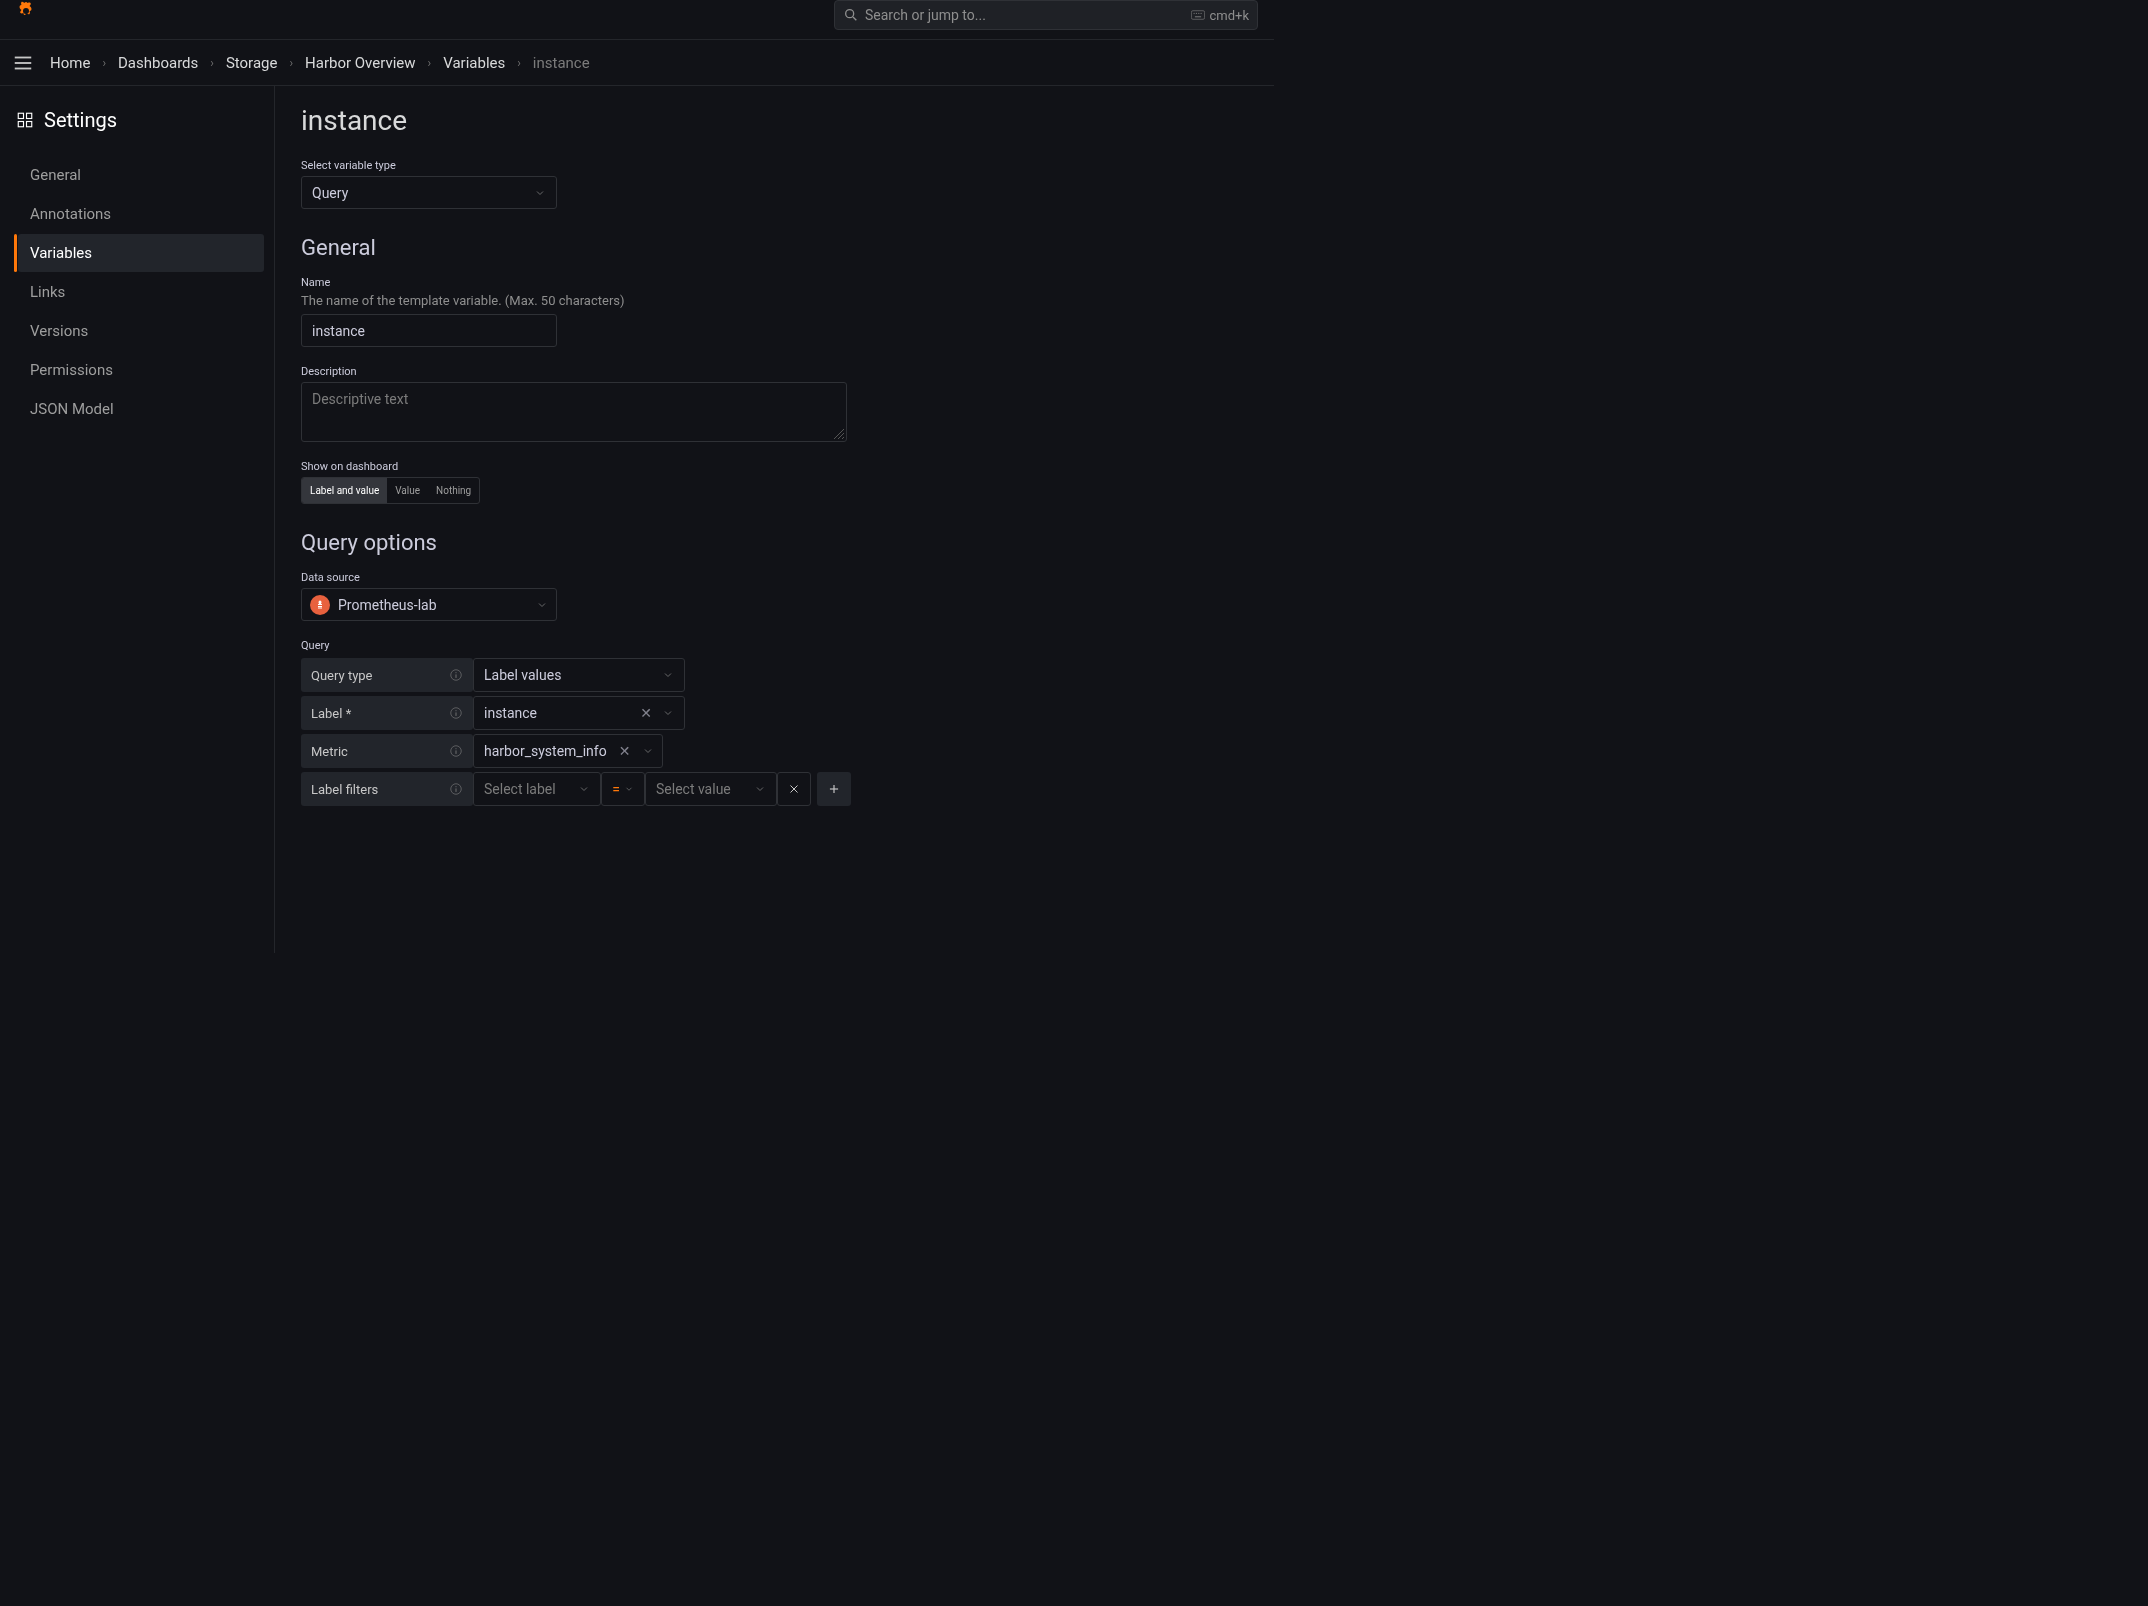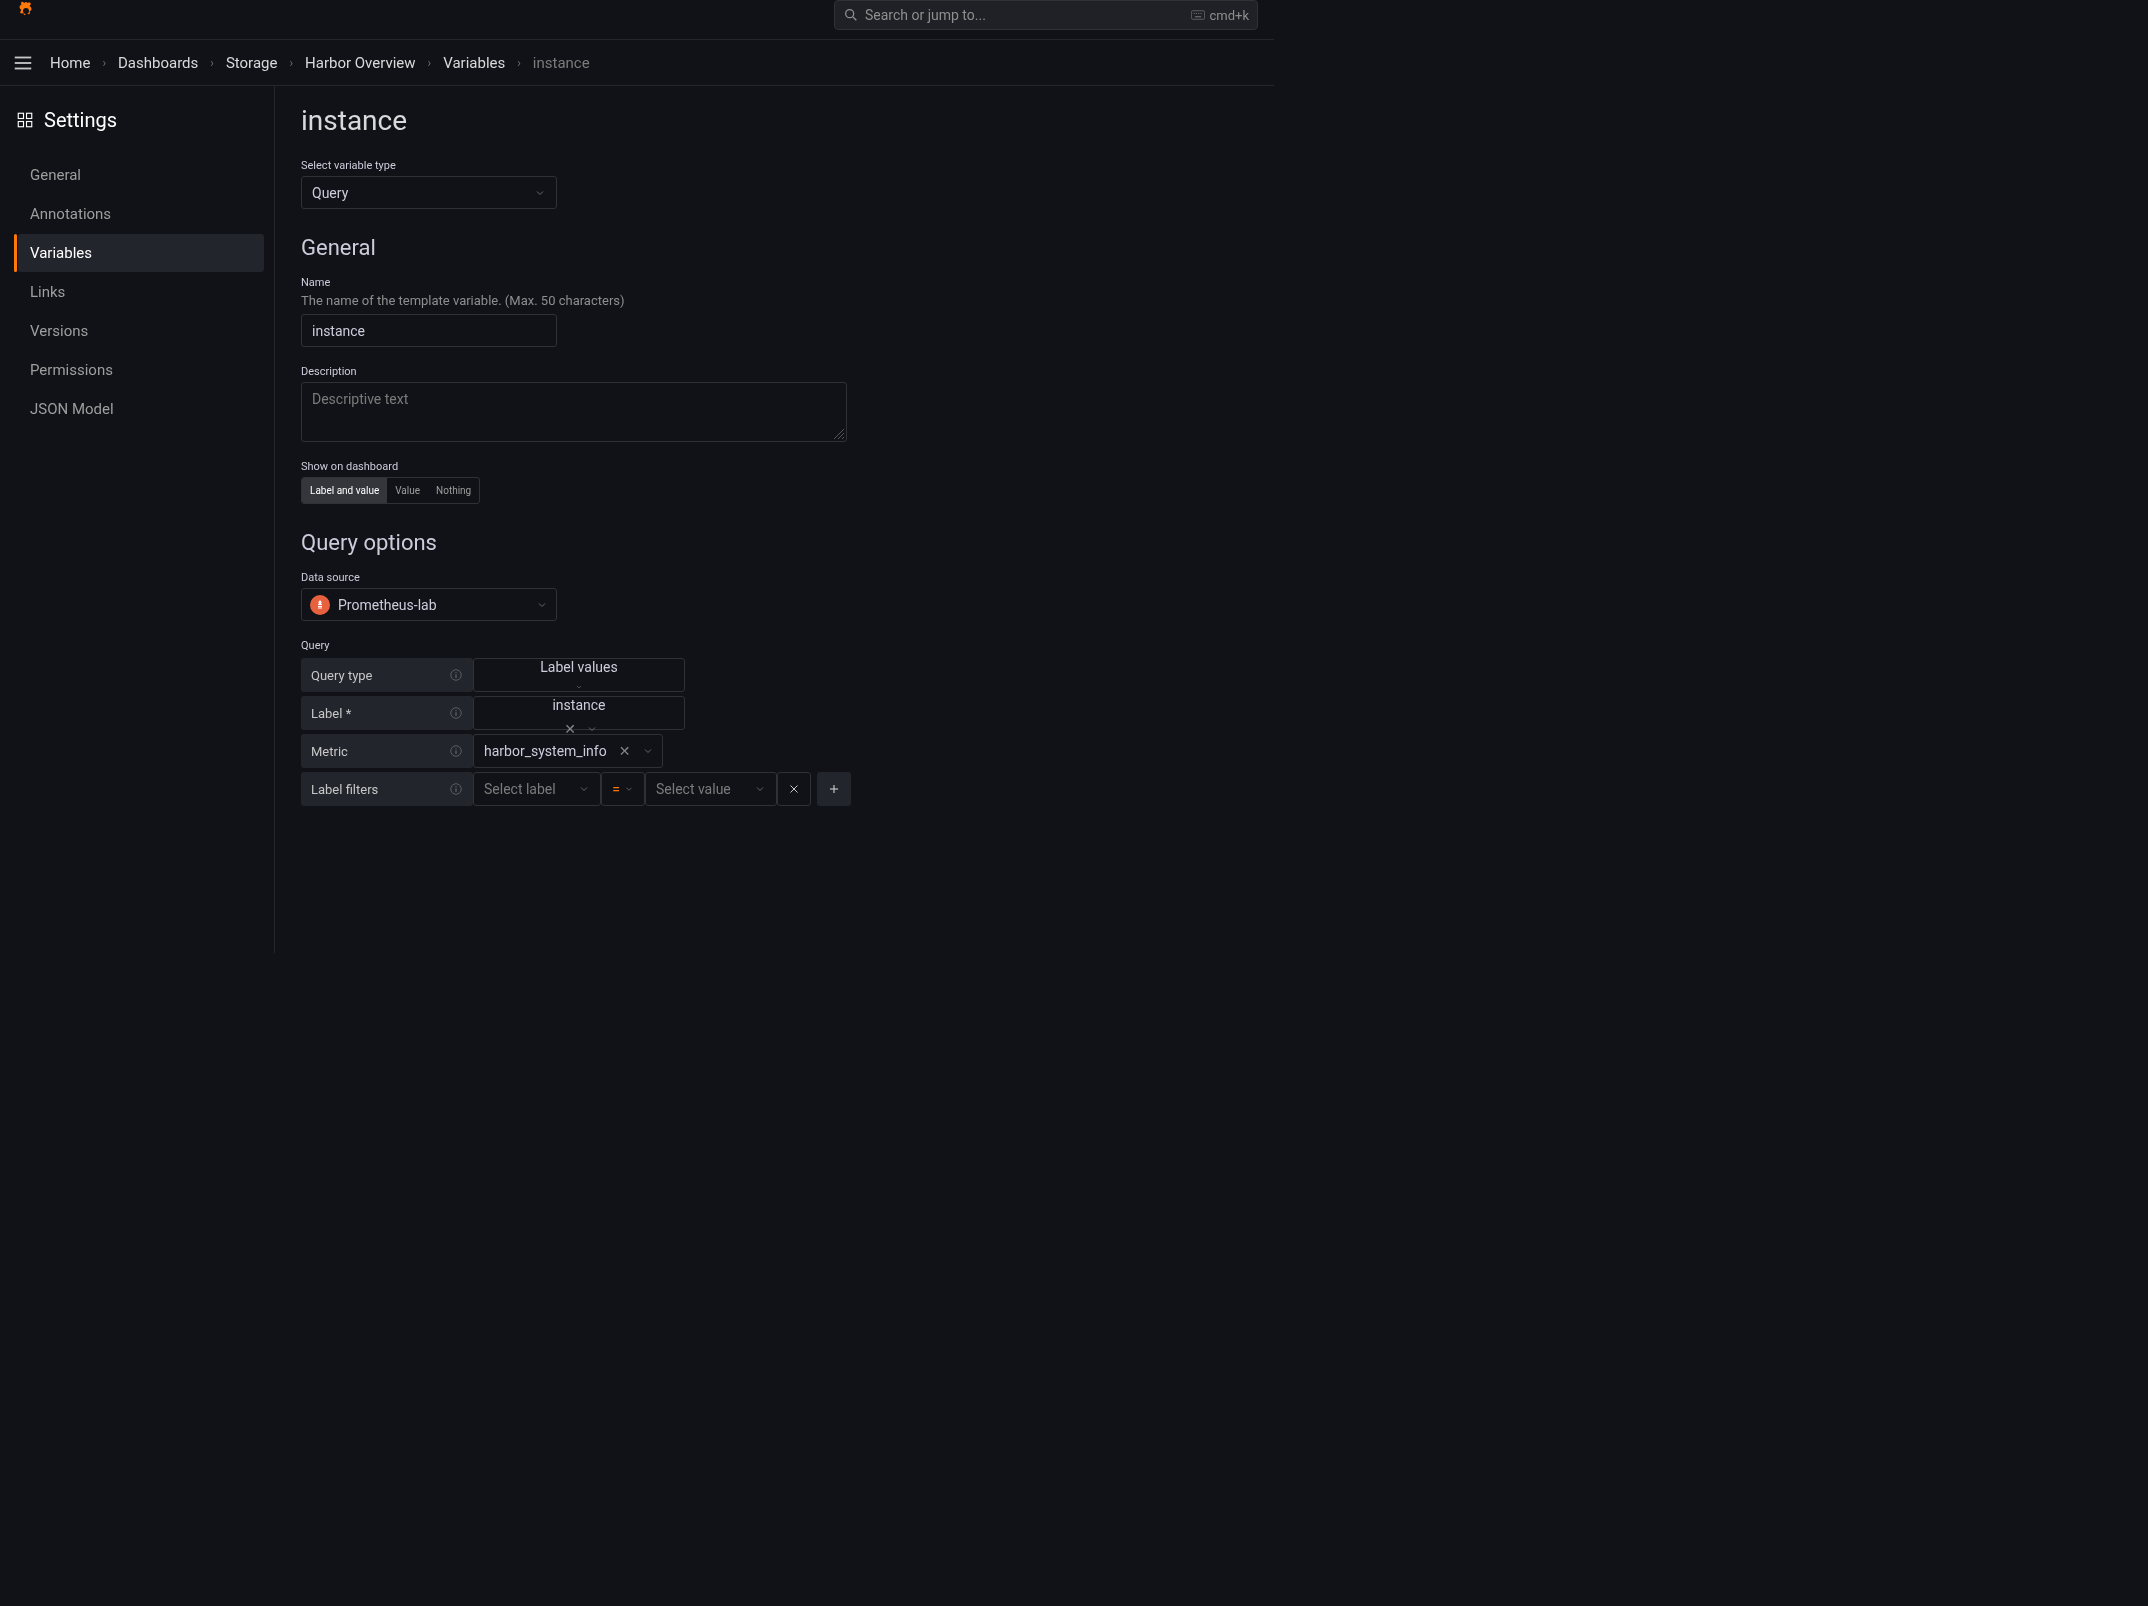--- a/index.html
+++ b/index.html
@@ -121,21 +121,21 @@
   height:34px;
   background:#111217;
   border:1px solid #2f3136;
   border-radius:3px;
   display:flex; align-items:center;
   padding:0 10px;
   font-size:14px;
   cursor:pointer;
   gap:8px;
 }
-.q-w210 { width:212px; justify-content:space-between;flex-direction:column; }
+.q-w210 { width:212px; justify-content:space-between; }
 .q-w-auto { padding-right:8px; }
 .chev { opacity:.7; }
 .xbtn { opacity:.6; cursor:pointer; padding:0 4px; }
 .op-select { width:44px; height:34px; background:#111217; border:1px solid #2f3136; border-radius:3px; display:flex; align-items:center; justify-content:center; gap:4px; cursor:pointer; color:#ff780a; }
 .icon-btn { width:34px; height:34px; background:#22252b; border-radius:3px; display:flex; align-items:center; justify-content:center; cursor:pointer; }
 .icon-btn.clear { background:#111217; border:1px solid #2f3136; }
 .ph-txt { color:#7b7b7b; }
 .field-block { margin-bottom:18px; }
 </style>
 </head>

